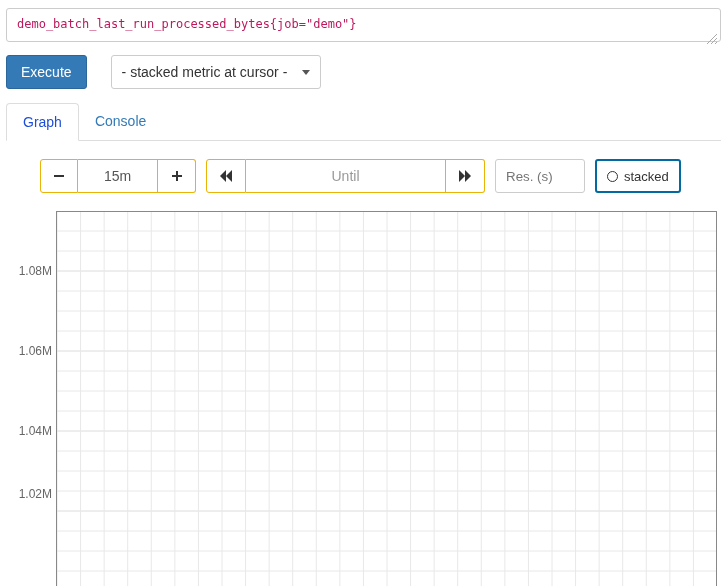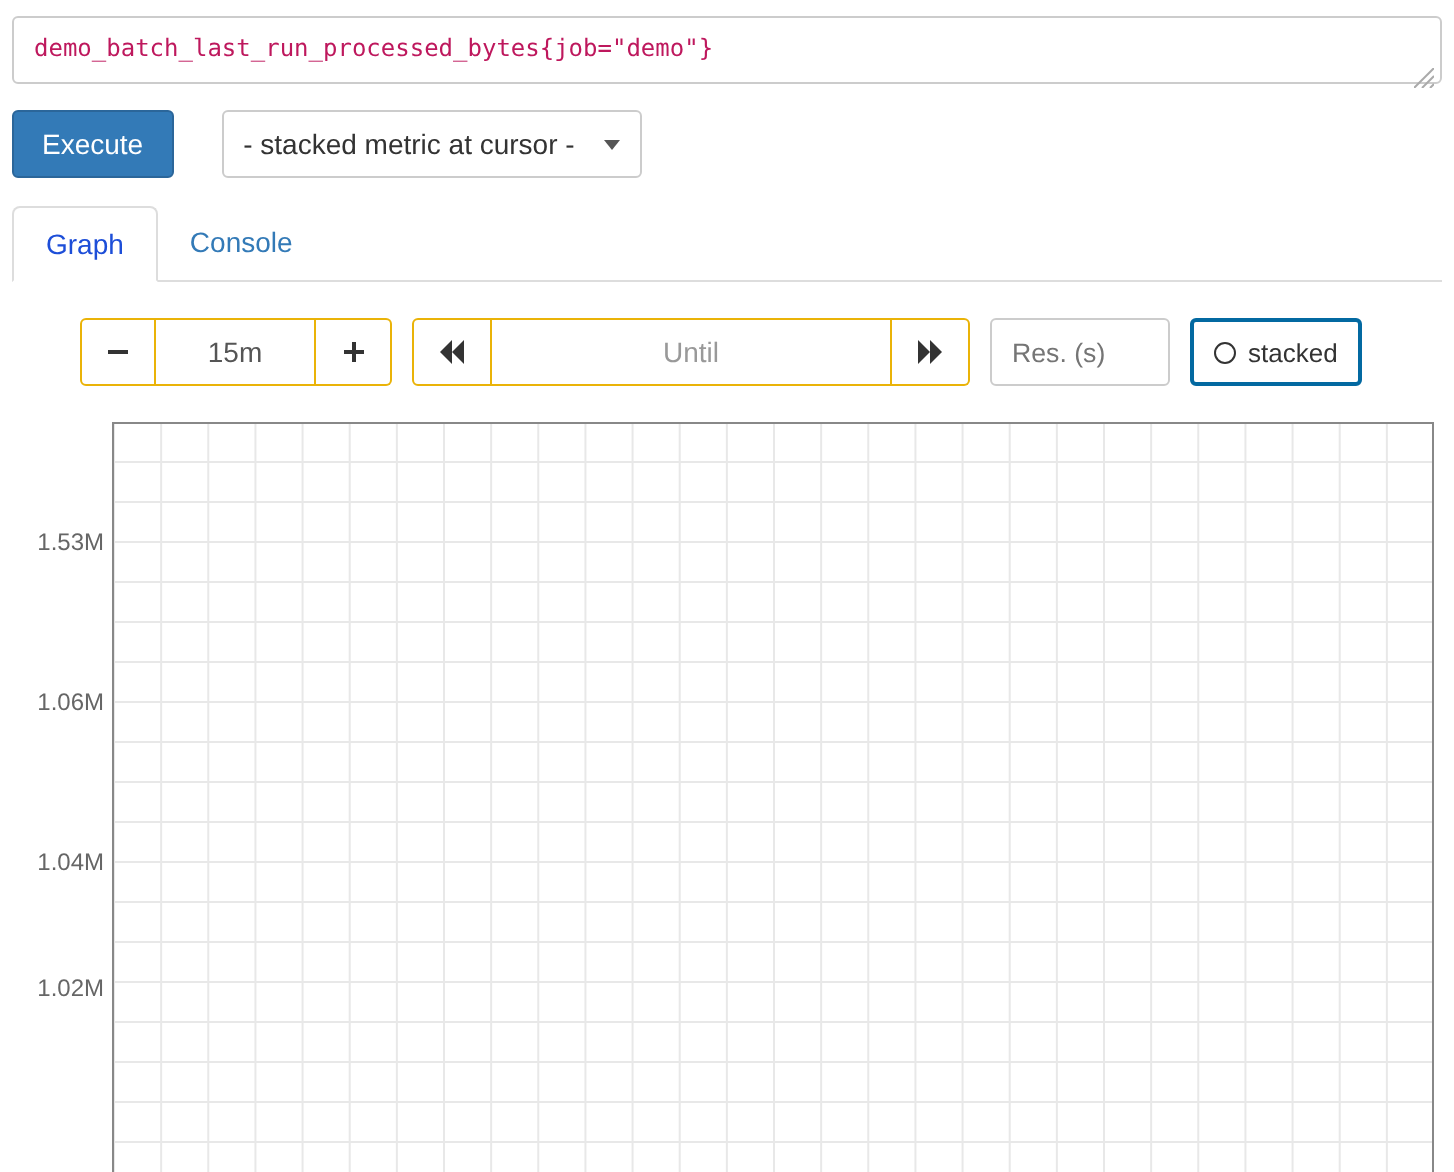--- a/index.html
+++ b/index.html
@@ -103,21 +103,21 @@
       <span class="circ"></span>
       <span>stacked</span>
     </div>
   </div>
 
   <div class="chart-area">
     <div class="ylabels" id="ylabels">
         <div class="ylab" style="top: 283px;">1.02M</div>
         <div class="ylab" style="top: 220px;">1.04M</div>
         <div class="ylab" style="top: 140px;">1.06M</div>
-        <div class="ylab" style="top: 60px;">1.53M</div>
+        <div class="ylab" style="top: 60px;">1.08M</div>
       </div>
     <div class="plot" id="plot">
       <svg class="grid" id="grid" width="100%" height="100%" preserveAspectRatio="none" viewBox="0 0 660 380">
           <line class="g" x1="0" y1="0" x2="0" y2="380"></line>
           <line class="g" x1="23.57142857142857" y1="0" x2="23.57142857142857" y2="380"></line>
           <line class="g" x1="47.14285714285714" y1="0" x2="47.14285714285714" y2="380"></line>
           <line class="g" x1="70.71428571428571" y1="0" x2="70.71428571428571" y2="380"></line>
           <line class="g" x1="94.28571428571428" y1="0" x2="94.28571428571428" y2="380"></line>
           <line class="g" x1="117.85714285714286" y1="0" x2="117.85714285714286" y2="380"></line>
           <line class="g" x1="141.42857142857142" y1="0" x2="141.42857142857142" y2="380"></line>

